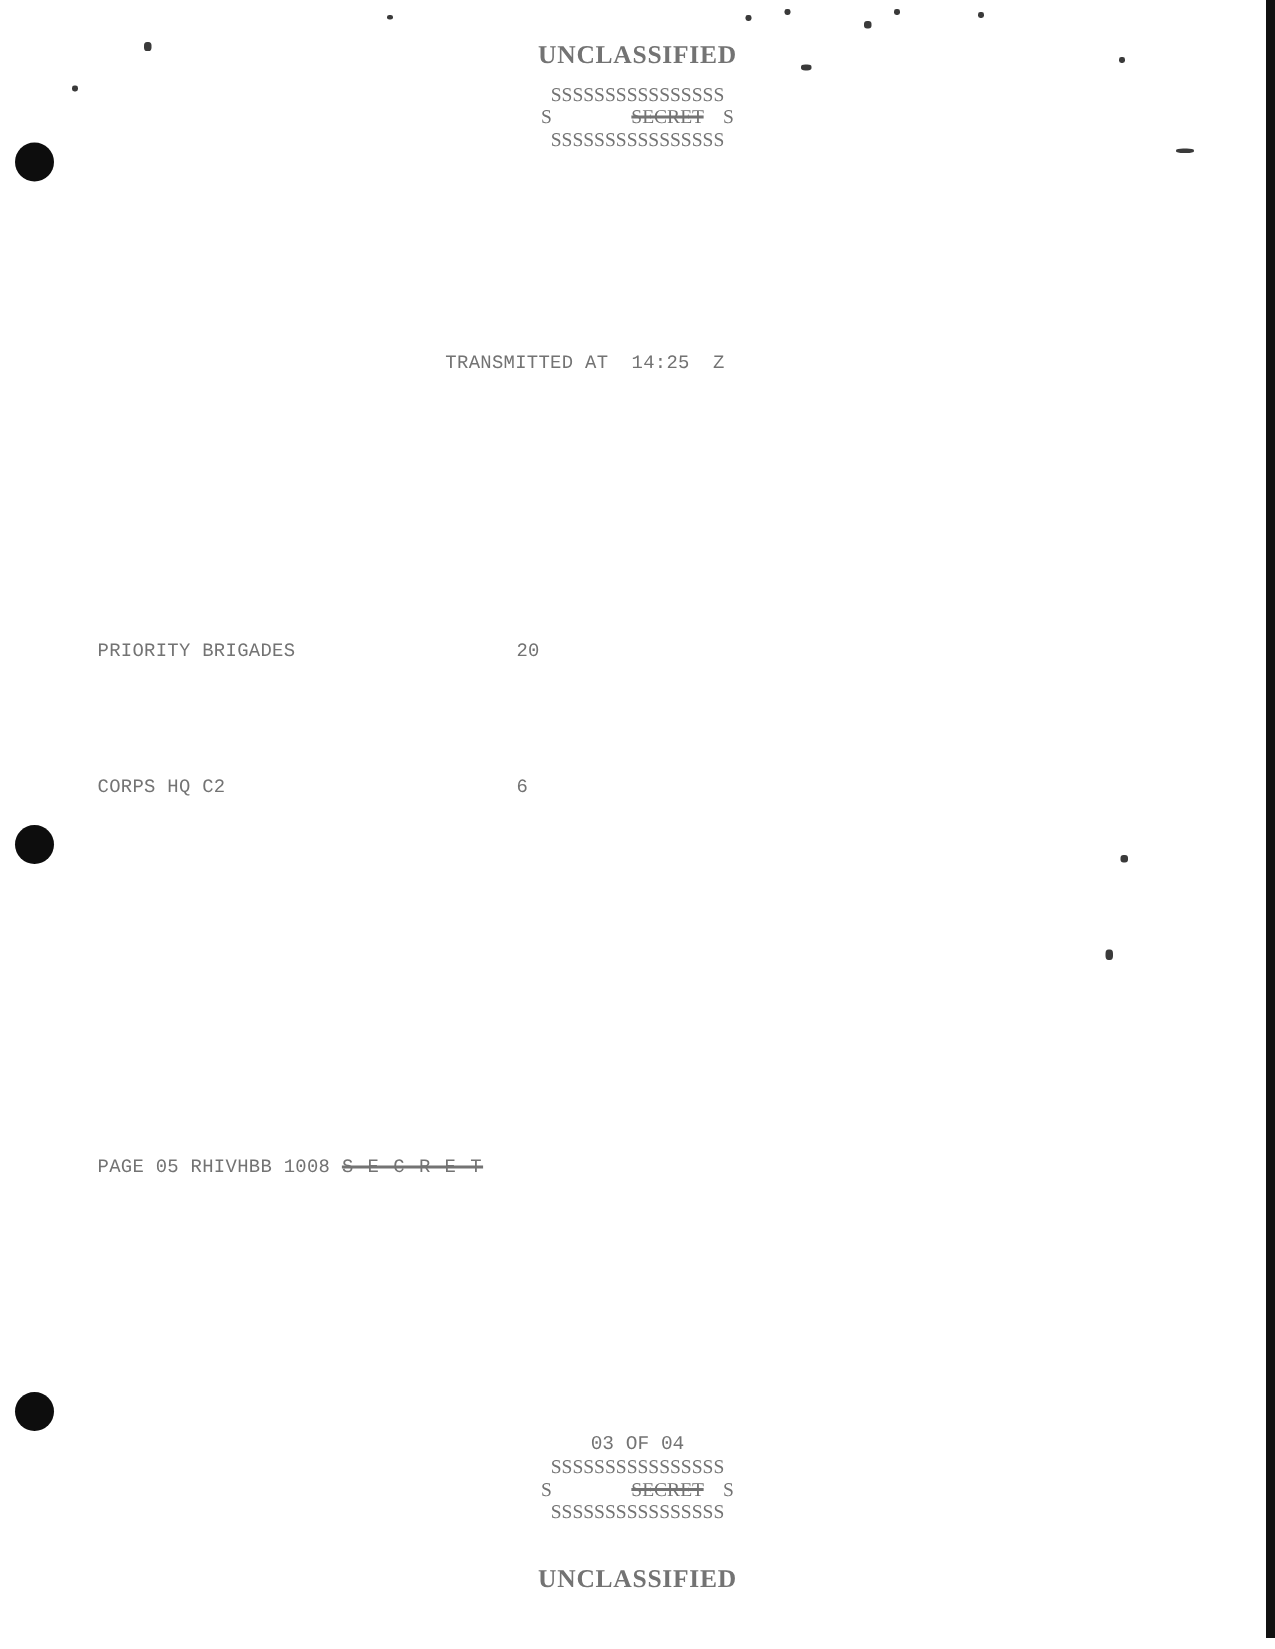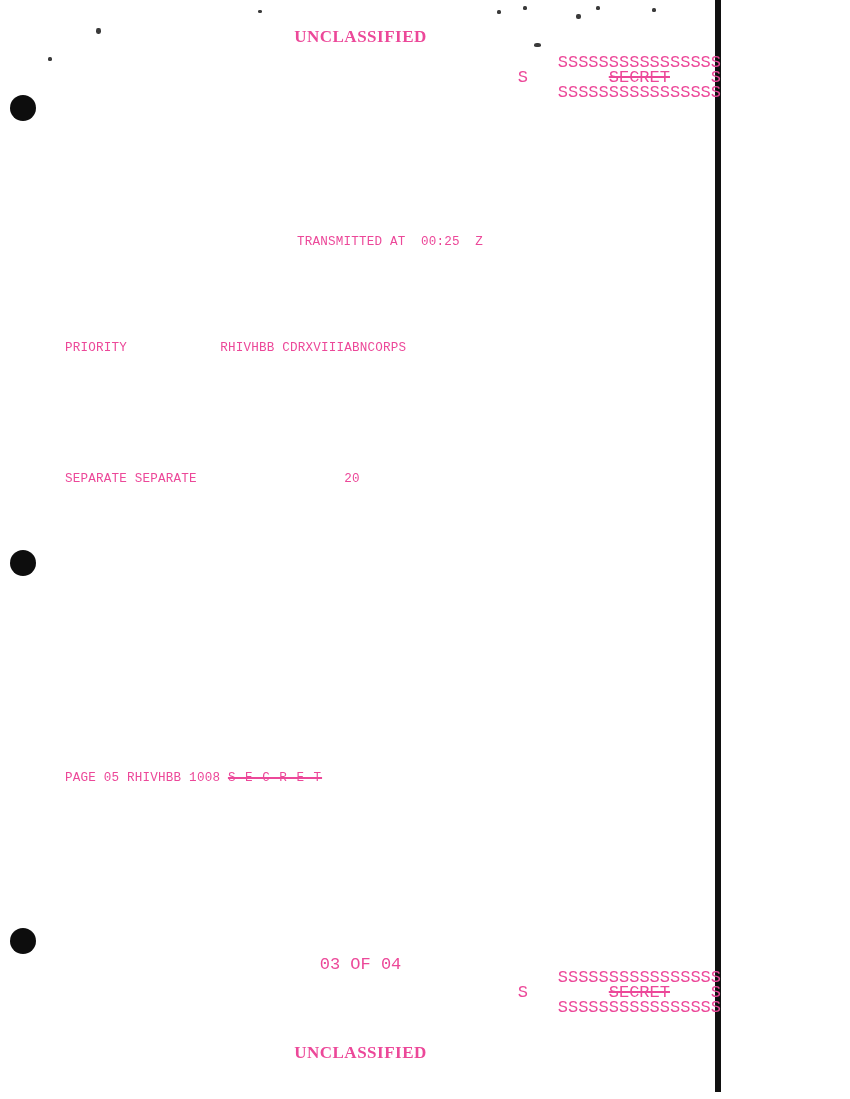--- a/index.html
+++ b/index.html
@@ -2,26 +2,26 @@
 <html><head>
 <meta charset="utf-8">
 <style>
   html, body {
     margin: 0;
     padding: 0;
     background: #ffffff;
   }
   .page {
     position: relative;
-    width: 721px;
+    width: 850px;
     height: 1099px;
     background: #ffffff;
     overflow: hidden;
     font-family: "Liberation Mono", "DejaVu Sans Mono", monospace;
-    color: #ec4899;
+    color: #737373;
   }
   
   .scan-edge {
     position: absolute;
     top: 0;
     right: 0;
     width: 6px;
     height: 1092px;
     background: #111111;
   }
@@ -50,24 +50,25 @@
     font-weight: bold;
     font-size: 17px;
     letter-spacing: 0.5px;
   }
   .classif-top { top: 27px; }
   .classif-bottom { top: 1043px; }
 
   .sbox {
     position: absolute;
     left: 0; right: 0;
-    text-align: right;
-    font-size: 17px;
+    text-align: center;
+    font-size: 13px;
     line-height: 15px;
     letter-spacing: 0px;
+    font-family: Liberation Serif, serif;
   }
   .sbox .row { white-space: pre; }
   .strike {
     text-decoration: line-through;
     text-decoration-thickness: 2px;
     margin-left: 40px;
   }
   .sbox-top { top: 55px; }
   .sbox-bottom { top: 970px; }
 
@@ -98,21 +99,21 @@
   .sparen {
     font-family: "Liberation Serif", "DejaVu Serif", serif;
     font-style: italic;
     font-weight: bold;
   }
   .page-num {
     position: absolute;
     left: 0; right: 0;
     text-align: center;
     top: 955px;
-    font-size: 17px;
+    font-size: 13px;
     white-space: pre;
   }
 </style>
 </head>
 <body>
 
 <div class="page">
 
   <div class="scan-edge"></div>
 
@@ -137,29 +138,29 @@
   <div class="classif classif-top">UNCLASSIFIED</div>
 
   <div class="sbox sbox-top">
     <div class="row">SSSSSSSSSSSSSSSS</div>
     <div class="row"><span>S</span>    <span class="strike">SECRET</span>    <span>S</span></div>
     <div class="row">SSSSSSSSSSSSSSSS</div>
   </div>
 
   <div class="body">
 
-    <div class="line center-line">TRANSMITTED AT  00:25  Z</div>
-    <div class="gap-md"></div>
-
-    <div class="line"><span>PRIORITY</span>            <span>RHIVHBB CDRXVIIIABNCORPS</span></div>
+    <div class="line center-line">TRANSMITTED AT  14:25  Z</div>
+    <div class="gap-md"></div>
+
 
     <div class="gap-lg"></div>
 
-    <div class="line"><span>SEPARATE SEPARATE</span><span>                   </span><span>20</span></div>
-    <div class="gap-md"></div>
+    <div class="line"><span>PRIORITY BRIGADES</span><span>                   </span><span>20</span></div>
+    <div class="gap-md"></div>
+    <div class="line"><span>CORPS HQ C2</span><span>                         </span><span>6</span></div>
     <div class="gap-md"></div>
 
     <div class="gap-lg"></div>
 
 
     <div class="gap-md"></div>
 
     <div class="line page-marker"><span>PAGE 05 RHIVHBB 1008</span> <span class="sec-hand strike-hand">S E C R E T</span></div>
 
     <div class="gap-md"></div>

